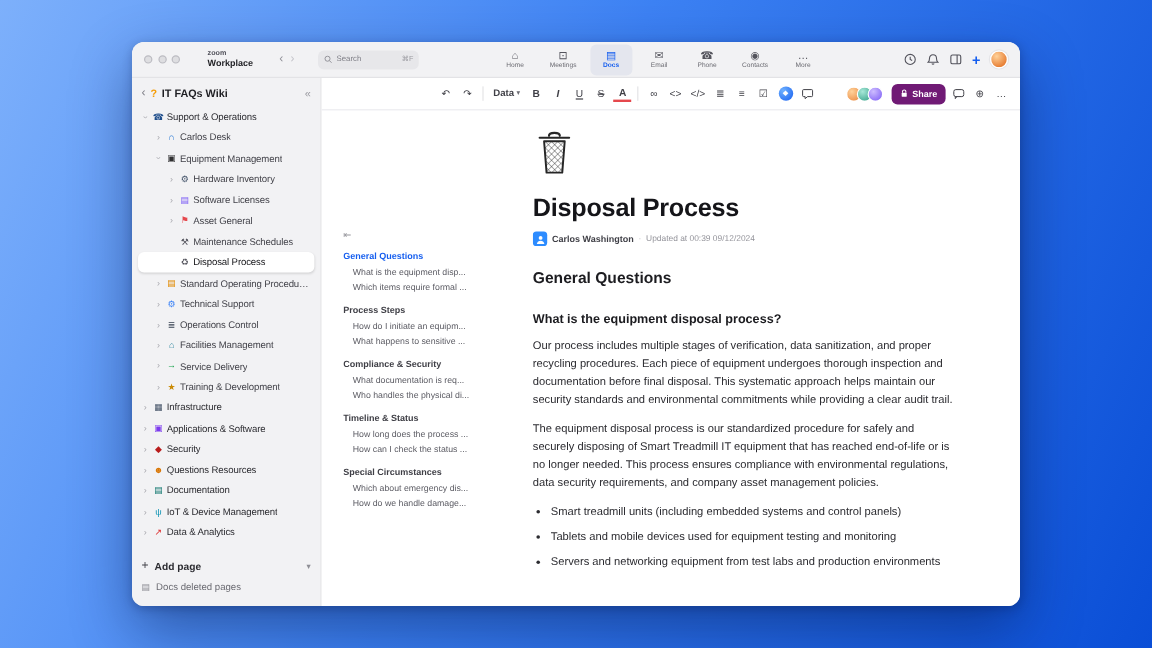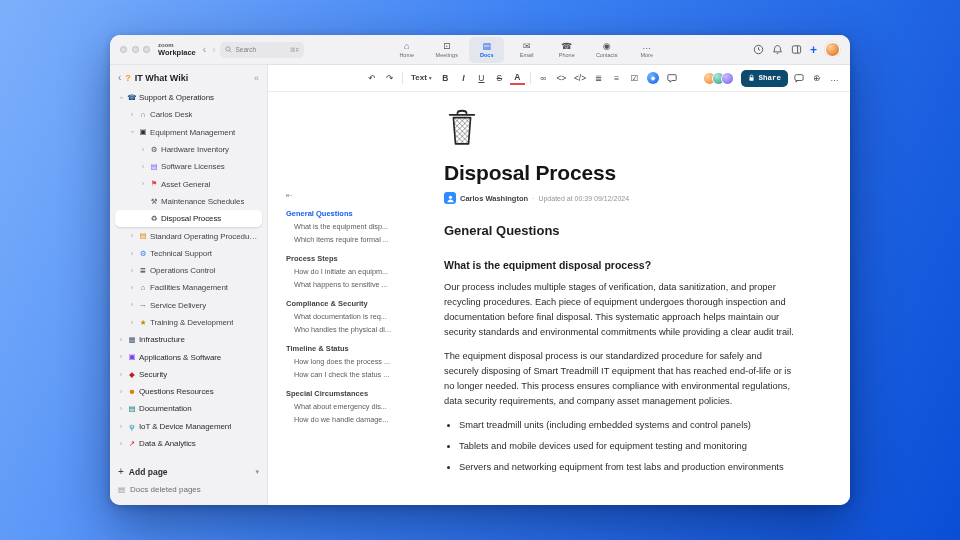--- a/index.html
+++ b/index.html
@@ -1,20 +1,20 @@
 <!DOCTYPE html>
 <html><head>
 <meta charset="utf-8">
 <style>
 *{margin:0;padding:0;box-sizing:border-box}
 html,body{width:960px;height:540px;overflow:hidden}
 body{font-family:"Liberation Sans","DejaVu Sans",sans-serif;background:linear-gradient(115deg,#7db0fb 0%,#3d82f4 45%,#0a4ed6 100%);position:relative}
 .window{position:absolute;left:110px;top:35px;width:740px;height:470px;background:#f5f5f6;border-radius:10px;box-shadow:0 20px 50px rgba(2,20,70,.45),0 2px 8px rgba(2,20,70,.25);display:flex;flex-direction:column;overflow:hidden}
 
-.titlebar{height:30px;flex:0 0 30px;display:flex;align-items:center;padding:0 10px;background:#f2f2f4;border-bottom:1px solid #e3e3e6;gap:5px}
+.titlebar{height:30px;flex:0 0 30px;display:flex;align-items:center;padding:0 10px;background:#f2f2f4;border-bottom:1px solid #e3e3e6;gap:20px}
 .lights{display:flex;gap:4.5px;align-items:center}
 .light{width:7px;height:7px;border-radius:50%;background:#dedee1;border:1px solid #bcbcc2}
 .brand{line-height:1;margin-left:3px}
 .brand .b1{font-size:6px;color:#52525b;font-weight:700;display:block}
 .brand .b2{font-size:7.5px;color:#1f1f23;font-weight:700;display:block;margin-top:1px}
 .histnav{display:flex;gap:6px;color:#8e8e95;font-size:10px;margin-left:2px;line-height:1}
 .histnav .fwd{color:#c4c4ca}
 .searchpill{width:84px;height:16px;background:#e7e7ea;border-radius:5px;display:flex;align-items:center;padding:0 5px;gap:3px}
 .searchpill .ph{font-size:6.5px;color:#7d7d85;flex:1}
 .searchpill .sc{font-size:6px;color:#9b9ba1}
@@ -67,21 +67,21 @@
 .fmt-italic{font-style:italic;font-weight:600}
 .fmt-underline{text-decoration:underline}
 .fmt-strikethrough{text-decoration:line-through}
 .fmt-text-color{border-bottom:2px solid #e5484d;height:14px;border-radius:0;font-weight:600}
 .tb-sep{width:1px;height:12px;background:#e4e4e7;margin:0 2px}
 .ai-circle{width:12px;height:12px;border-radius:50%;background:radial-gradient(circle at 30% 30%,#6fb1ff,#155eef);display:flex;align-items:center;justify-content:center;color:#fff;font-size:6px}
 .tb-spacer{flex:1}
 .avatars{display:flex;margin-right:4px}
 .tb-avatar{width:13px;height:13px;border-radius:50%;border:1.5px solid #fff;margin-left:-4px}
 .tb-avatar:first-child{margin-left:0}
-.share{height:17px;display:flex;align-items:center;gap:3px;background:#0c4a6e;color:#fff;border:none;border-radius:5px;font-size:7.5px;padding:0 7px;font-family:Liberation Mono, monospace;font-weight:600}
+.share{height:17px;display:flex;align-items:center;gap:3px;background:#701a75;color:#fff;border:none;border-radius:5px;font-size:7.5px;padding:0 7px;font-family:Liberation Sans, sans-serif;font-weight:600}
 
 .doc-area{flex:1;display:flex;min-height:0;overflow:hidden}
 .outline{flex:0 0 150px;padding:100px 6px 0 18px;overflow:hidden}
 .ol-collapse{color:#9b9ba1;font-size:8px;margin-bottom:7px;line-height:1}
 .ol-sec{font-size:7.5px;font-weight:600;color:#3f3f46;margin-top:6px;line-height:13px;white-space:nowrap;overflow:hidden;text-overflow:ellipsis}
 .ol-sec.active{color:#155eef}
 .ol-item{font-size:7.3px;color:#5b5b63;padding-left:8px;line-height:13px;white-space:nowrap;overflow:hidden;text-overflow:ellipsis}
 .document{width:354px;margin-left:26px;padding-top:15px;overflow:hidden}
 .doc-icon{display:inline-block}
 .doc-title{font-size:21px;font-weight:800;color:#151519;margin-top:9px;letter-spacing:-.2px}
@@ -171,21 +171,21 @@
       <span class="avatar"></span>
     </div>
   </div>
 
   <div class="body-row">
 
     <div class="sidebar">
       <div class="sb-head">
         <span class="sb-back">‹</span>
         <span class="sb-q">?</span>
-        <span class="sb-title">IT What Wiki</span>
+        <span class="sb-title">IT FAQs Wiki</span>
         <span class="sb-collapse">«</span>
       </div>
       <div class="tree">
           <div class="tree-row d0">
             <span class="chev open">›</span>
             <span class="t-ico" style="color: rgb(31, 78, 140);">☎</span>
             <span class="t-lbl">Support &amp; Operations</span>
           </div>
           <div class="tree-row d1">
             <span class="chev">›</span>
@@ -303,21 +303,21 @@
 
     <div class="main">
 
       <div class="doc-toolbar">
         <div class="tb-group">
             <button class="tb-btn">↶</button>
             <button class="tb-btn">↷</button>
           </div>
         <span class="tb-sep"></span>
         <button class="tb-btn text-dd">
-          <span>Text</span>
+          <span>Data</span>
           <span class="caret">▾</span>
         </button>
         <div class="tb-group">
             <button class="tb-btn fmt-bold">B</button>
             <button class="tb-btn fmt-italic">I</button>
             <button class="tb-btn fmt-underline">U</button>
             <button class="tb-btn fmt-strikethrough">S</button>
             <button class="tb-btn fmt-text-color">A</button>
           </div>
         <span class="tb-sep"></span>
@@ -377,21 +377,21 @@
               <div class="ol-sec">Process Steps</div>
               <div class="ol-item">How do I initiate an equipm...</div>
               <div class="ol-item">What happens to sensitive ...</div>
               <div class="ol-sec">Compliance &amp; Security</div>
               <div class="ol-item">What documentation is req...</div>
               <div class="ol-item">Who handles the physical di...</div>
               <div class="ol-sec">Timeline &amp; Status</div>
               <div class="ol-item">How long does the process ...</div>
               <div class="ol-item">How can I check the status ...</div>
               <div class="ol-sec">Special Circumstances</div>
-              <div class="ol-item">What about emergency dis...</div>
+              <div class="ol-item">Which about emergency dis...</div>
               <div class="ol-item">How do we handle damage...</div>
             </div>
         </div>
 
         <div class="document">
           <span class="doc-icon">
             <svg viewBox="0 0 44 50" width="36" height="41">
               <defs>
                 <pattern id="mesh" width="4.5" height="4.5" patternUnits="userSpaceOnUse" patternTransform="rotate(45)">
                   <path d="M0 0H4.5 M0 0V4.5" stroke="#2b2b2b" stroke-width="0.8" fill="none"></path>

